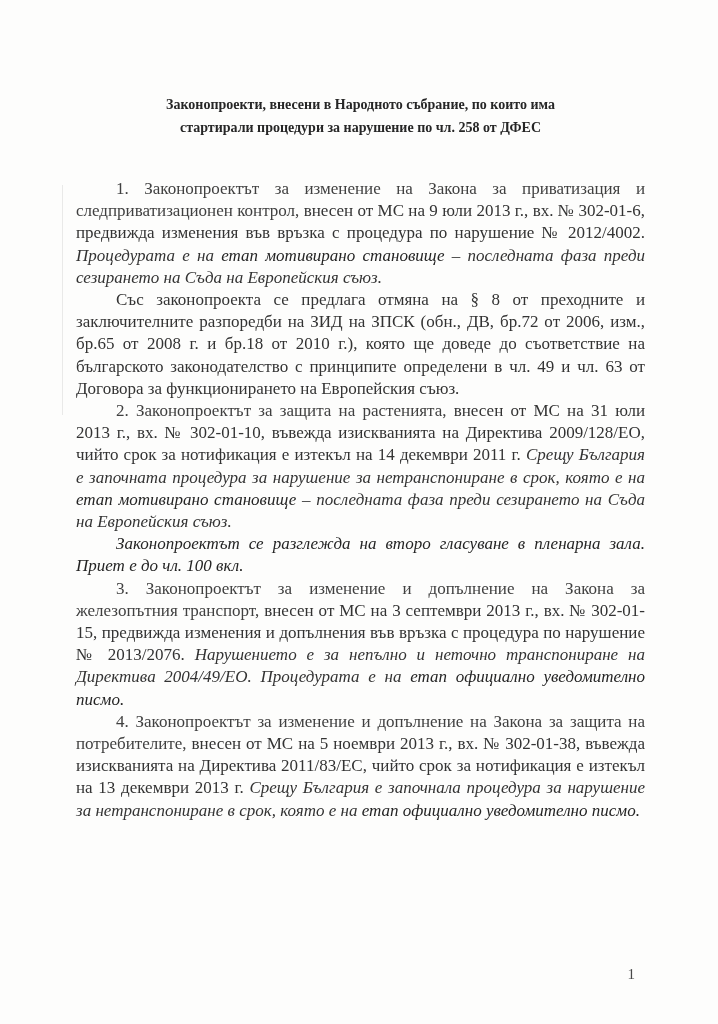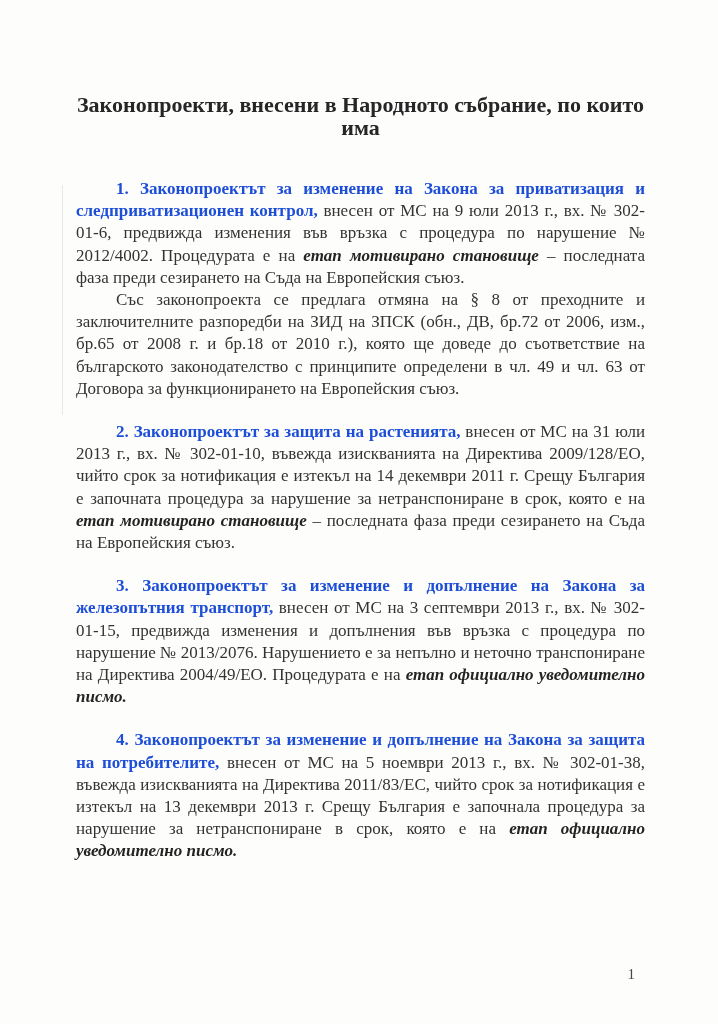--- a/index.html
+++ b/index.html
@@ -22,58 +22,60 @@
     position: absolute;
     left: 62px;
     top: 185px;
     width: 1px;
     height: 230px;
     background: rgba(130,130,130,0.16);
   }
   .doc-title {
     text-align: center;
     font-weight: bold;
-    font-size: 22px;
+    font-size: 14px;
     line-height: 23px;
     color: #262626;
     margin-bottom: 39px;
   }
   .para {
     font-size: 17px;
     line-height: 22.2px;
     text-align: justify;
     text-indent: 40px;
     color: #333333;
   }
-  .item-start { margin-top: 21px; }
+  .item-start { }
   .run-normal { font-weight: normal; font-style: normal; }
-  .run-bold { font-weight: bold; color: #1d4ed8; }
-  .run-italic { }
-  .run-bold-italic { font-weight: bold; font-style: italic; color: #242424; }
+  .run-bold { font-weight: normal; color: #404040; }
+  .run-italic { font-style: italic; }
+  .run-bold-italic { font-weight: normal; font-style: italic; color: #242424; }
   .page-number {
     position: absolute;
     top: 966px;
     right: 83px;
     font-size: 15px;
     color: #484848;
   }
 </style>
 </head>
 <body>
 
 <div class="page">
   <div class="scan-artifact"></div>
 
   <div class="doc-title">
     <div>Законопроекти, внесени в Народното събрание, по които има</div>
+    <div>стартирали процедури за нарушение по чл. 258 от ДФЕС</div>
   </div>
 
   <p class="para"><span class="run-bold">1. Законопроектът за изменение на Закона за приватизация и следприватизационен контрол,</span><span class="run-normal"> внесен от МС на 9 юли 2013 г., вх. № 302-01-6, предвижда изменения във връзка с процедура по нарушение № 2012/4002. </span><span class="run-italic">Процедурата е на </span><span class="run-bold-italic">етап мотивирано становище</span><span class="run-italic"> – последната фаза преди сезирането на Съда на Европейския съюз.</span></p>
   <p class="para"><span class="run-normal">Със законопроекта се предлага отмяна на § 8 от преходните и заключителните разпоредби на ЗИД на ЗПСК (обн., ДВ, бр.72 от 2006, изм., бр.65 от 2008 г. и бр.18 от 2010 г.), която ще доведе до съответствие на българското законодателство с принципите определени в чл. 49 и чл. 63 от Договора за функционирането на Европейския съюз.</span></p>
 
   <p class="para item-start"><span class="run-bold">2. Законопроектът за защита на растенията,</span><span class="run-normal"> внесен от МС на 31 юли 2013 г., вх. № 302-01-10, въвежда изискванията на Директива 2009/128/ЕО, чийто срок за нотификация е изтекъл на 14 декември 2011 г. </span><span class="run-italic">Срещу България е започната процедура за нарушение за нетранспониране в срок, която е на </span><span class="run-bold-italic">етап мотивирано становище</span><span class="run-italic"> – последната фаза преди сезирането на Съда на Европейския съюз.</span></p>
+  <p class="para"><span class="run-bold-italic">Законопроектът се разглежда на второ гласуване в пленарна зала. Приет е до чл. 100 вкл.</span></p>
 
   <p class="para item-start"><span class="run-bold">3. Законопроектът за изменение и допълнение на Закона за железопътния транспорт,</span><span class="run-normal"> внесен от МС на 3 септември 2013 г., вх. № 302-01-15, предвижда изменения и допълнения във връзка с процедура по нарушение № 2013/2076. </span><span class="run-italic">Нарушението е за непълно и неточно транспониране на Директива 2004/49/ЕО. Процедурата е на </span><span class="run-bold-italic">етап официално уведомително писмо.</span></p>
 
   <p class="para item-start"><span class="run-bold">4. Законопроектът за изменение и допълнение на Закона за защита на потребителите,</span><span class="run-normal"> внесен от МС на 5 ноември 2013 г., вх. № 302-01-38, въвежда изискванията на Директива 2011/83/ЕС, чийто срок за нотификация е изтекъл на 13 декември 2013 г. </span><span class="run-italic">Срещу България е започнала процедура за нарушение за нетранспониране в срок, която е на </span><span class="run-bold-italic">етап официално уведомително писмо.</span></p>
 
   <div class="page-number">1</div>
 </div>
 
 </body></html>

